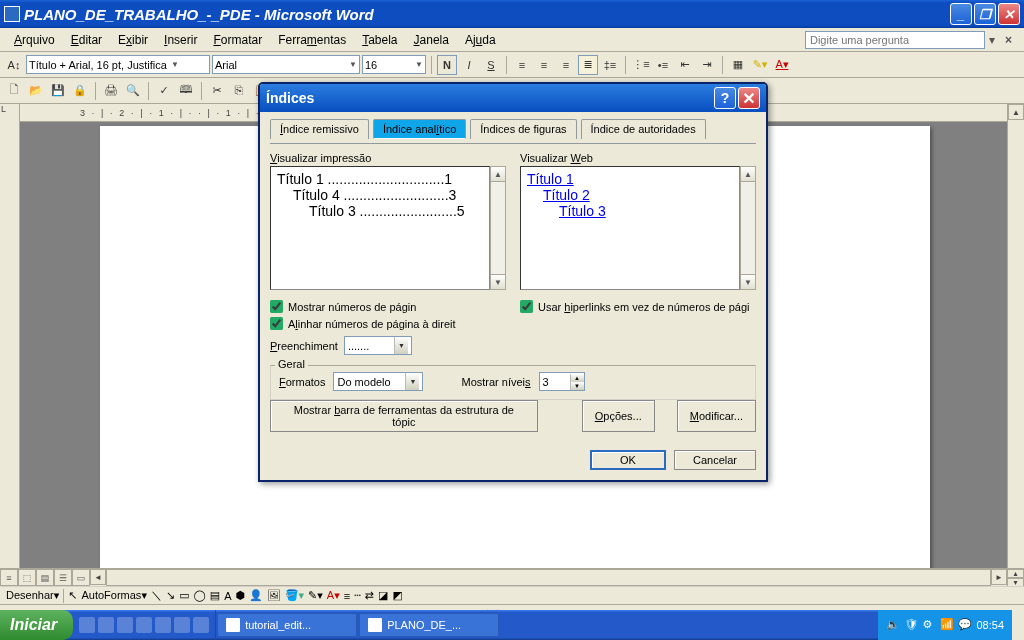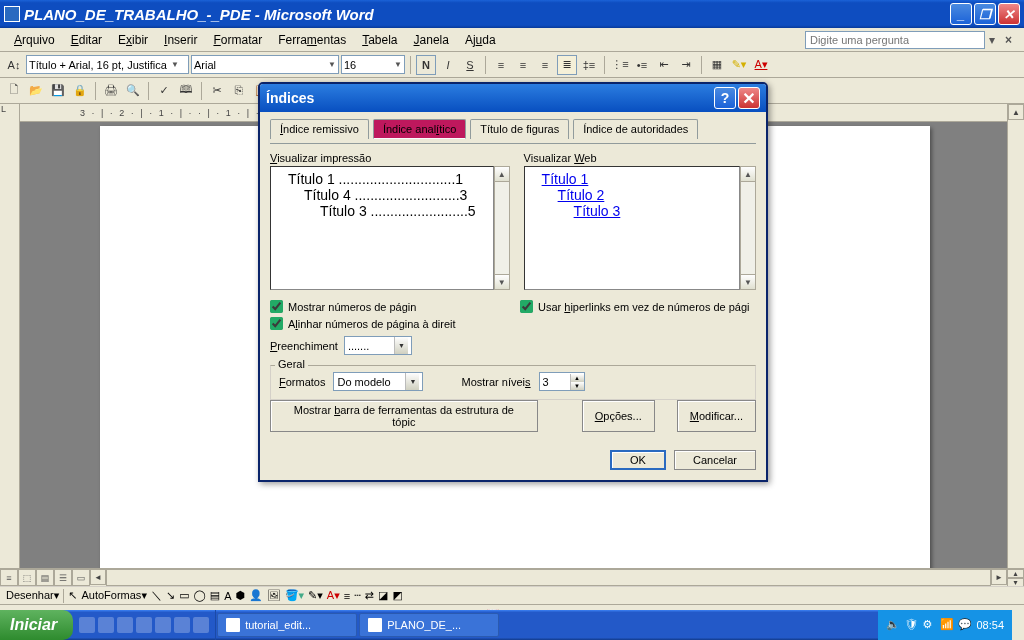--- a/index.html
+++ b/index.html
@@ -65,27 +65,27 @@
 
 .dialog { position: absolute; top: 82px; left: 258px; width: 510px; background: #ece9d8; border: 2px solid #0a246a; border-radius: 5px 5px 0 0; box-shadow: 2px 2px 6px rgba(0,0,0,0.4); z-index: 100; }
 .dlg-title { height: 28px; background: linear-gradient(to bottom, #2b7de0 0%, #084fc0 100%); color: #fff; font-weight: bold; font-size: 14px; display: flex; align-items: center; padding: 0 6px; border-radius: 3px 3px 0 0; }
 .dlg-title .t { flex: 1; }
 .dlg-title .dlgbtn { width: 22px; height: 22px; border: 1px solid #fff; border-radius: 3px; margin-left: 2px; display:flex;align-items:center;justify-content:center;font-weight:bold;cursor:pointer; font-family: Arial; font-size:14px; }
 .dlg-title .help { background: linear-gradient(#4a8ae0,#1b62d8); }
 .dlg-title .close { background: linear-gradient(#e88,#c33); font-size: 16px; }
 .dlg-body { padding: 6px 10px 10px 10px; }
 .tabs { display: flex; gap: 4px; margin-bottom: 6px; }
 .tab { border: 1px solid #919b9c; border-bottom: none; padding: 3px 9px; background: #ece9d8; font-size: 11px; cursor: pointer; border-radius: 2px 2px 0 0; position: relative; top: 1px; }
-.tab.active { background: #be185d; border-bottom: 1px solid #fcfcfe; font-weight: normal; }
+.tab.active { background: #0ea5e9; border-bottom: 1px solid #fcfcfe; font-weight: normal; }
 .tabline { border-top: 1px solid #919b9c; margin-top: -1px; margin-bottom: 8px; }
 .previews { display: flex; gap: 14px; }
 .preview-col { flex: 1; }
 .preview-col .lbl { font-size: 11px; margin-bottom: 2px; }
 .preview-box-wrap { display: flex; }
-.preview-box { flex: 1; height: 124px; background: #fff; border: 1px inset #888; padding: 4px 17px; font-family: "Times New Roman", serif; font-size: 14px; overflow: hidden; }
+.preview-box { flex: 1; height: 124px; background: #fff; border: 1px inset #888; padding: 4px 6px; font-family: "Times New Roman", serif; font-size: 14px; overflow: hidden; }
 .preview-scroll { width: 16px; display: flex; flex-direction: column; }
 .preview-scroll .sbtn { height: 16px; border: 1px solid #aca899; background: linear-gradient(#fefefe,#e0e0d0); display:flex;align-items:center;justify-content:center;font-size:8px;color:#555; }
 .preview-scroll .strack { flex: 1; background: #f0f0e8; border-left:1px solid #aca899; border-right:1px solid #aca899; }
 .toc-line { white-space: nowrap; }
 .web-link { color: #0000ee; text-decoration: underline; }
 .checks { margin-top: 10px; display: flex; }
 .checks-left { flex: 1; }
 .check { display: flex; align-items: center; gap: 5px; margin-bottom: 4px; font-size: 11px; }
 .check input { accent-color: #2a6; }
 .fillrow { display: flex; align-items: center; gap: 6px; margin-top: 6px; font-size: 11px; }
@@ -93,21 +93,21 @@
 .combo2 .arrow { margin-left: auto; font-size: 7px; color: #333; background: linear-gradient(#fefefe,#d0d0c0); border-left: 1px solid #bbb; width: 14px; text-align:center; height: 17px; display:flex;align-items:center;justify-content:center; }
 .fieldset { border: 1px solid #d4d0c8; border-top: 1px solid #aca899; margin-top: 10px; padding: 6px 8px 8px 8px; position: relative; }
 .fieldset .legend { position: absolute; top: -8px; left: 4px; background: #ece9d8; padding: 0 3px; font-size: 11px; }
 .generalrow { display: flex; align-items: center; gap: 8px; font-size: 11px; }
 .spinner { display: inline-flex; border: 1px solid #7f9db9; background:#fff; height: 19px; align-items: center; }
 .spinner input { border: none; width: 30px; padding: 0 3px; font-size: 11px; outline: none; }
 .spinner .sv { display:flex; flex-direction:column; }
 .spinner .sv div { width: 14px; height: 8px; font-size: 6px; display:flex;align-items:center;justify-content:center; background: linear-gradient(#fefefe,#d0d0c0); border-left:1px solid #bbb; }
 .btnrow { display: flex; gap: 22px; margin-top: 0; }
 .wbtn { border: 1px solid #888; background: #ece9d8; padding: 3px 12px; font-size: 11px; cursor: pointer; box-shadow: 1px 1px 0 #fff inset; }
-.wbtn.default { border: 2px solid #2a6ac0; padding: 2px 18px; }
+.wbtn.default { border: 2px solid #2a6ac0; padding: 2px 28px; }
 .dlg-footer { display: flex; justify-content: flex-end; gap: 8px; margin-top: 12px; padding-top: 6px; }
 .ruler-l { background: #ece9d8; font-size: 9px; display:flex; align-items:center; padding: 0 1px; color:#444; }
 </style>
 </head>
 <body>
 
 <div class="titlebar">
   <span class="icon"></span>
   <span class="title">PLANO_DE_TRABALHO_-_PDE - Microsoft Word</span>
   <div class="winbtns">
@@ -127,21 +127,21 @@
   <span class="menuitem"><u>T</u>abela</span>
   <span class="menuitem"><u>J</u>anela</span>
   <span class="menuitem">Aj<u>u</u>da</span>
   <input class="askbox" placeholder="Digite uma pergunta" style="">
   <span class="askdrop">▾</span>
   <span class="xbtn">×</span>
 </div>
 
 <div class="toolbar">
   <span class="btn">A↕</span>
-  <span class="combo" style="width:163px">
+  <span class="combo" style="width:184px">
       <span>Título + Arial, 16 pt, Justifica</span>
       <span class="arrow">▼</span>
     </span>
   <span class="combo" style="width:148px">
       <span>Arial</span>
       <span class="arrow" style="margin-left:auto">▼</span>
     </span>
   <span class="combo" style="width:64px">
       <span>16</span>
       <span class="arrow" style="margin-left:auto">▼</span>
@@ -286,21 +286,21 @@
 <div class="dialog">
   <div class="dlg-title">
     <span class="t">Índices</span>
     <span class="dlgbtn help">?</span>
     <span class="dlgbtn close">✕</span>
   </div>
   <div class="dlg-body">
     <div class="tabs">
       <div class="tab"><u>Í</u>ndice remissivo</div>
       <div class="tab active">Índice anal<u>í</u>tico</div>
-      <div class="tab">Título de figuras</div>
+      <div class="tab">Índices de figuras</div>
       <div class="tab">Índice de autoridades</div>
     </div>
     <div class="tabline"></div>
 
     <div class="previews">
       <div class="preview-col">
         <div class="lbl"><u>V</u>isualizar impressão</div>
         <div class="preview-box-wrap">
           <div class="preview-box">
             <div class="toc-line">Título 1 ..............................1</div>

